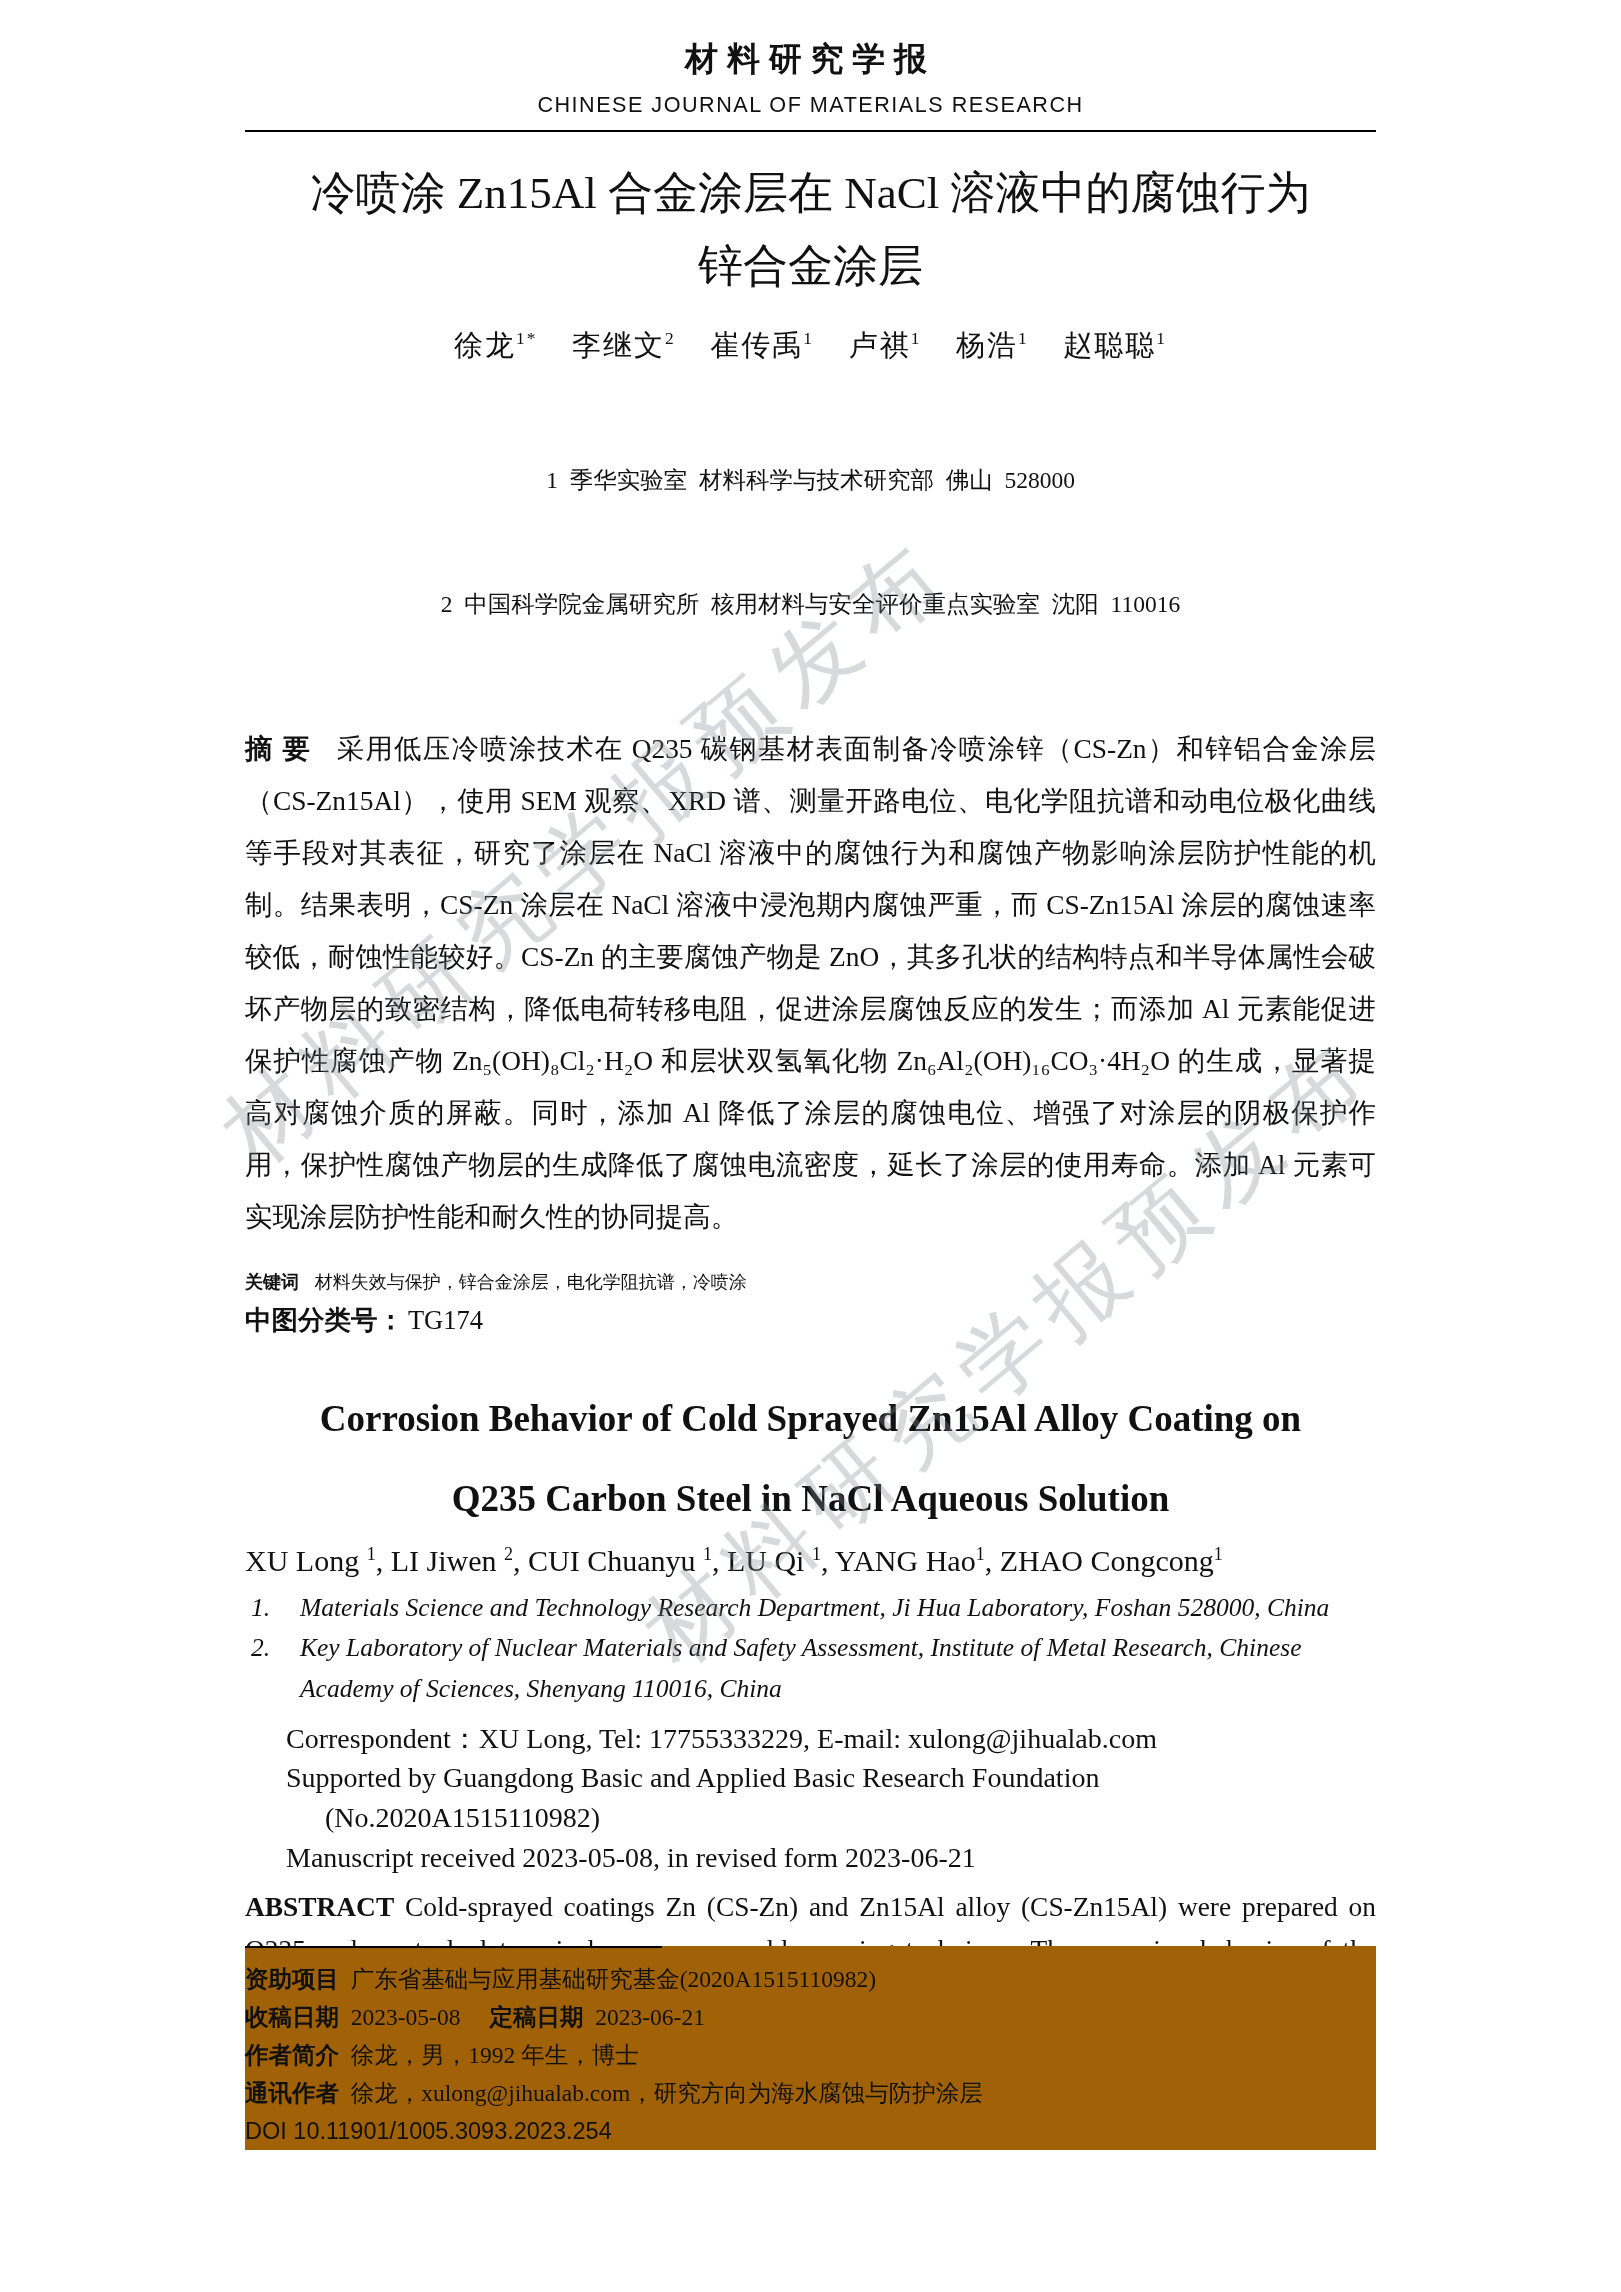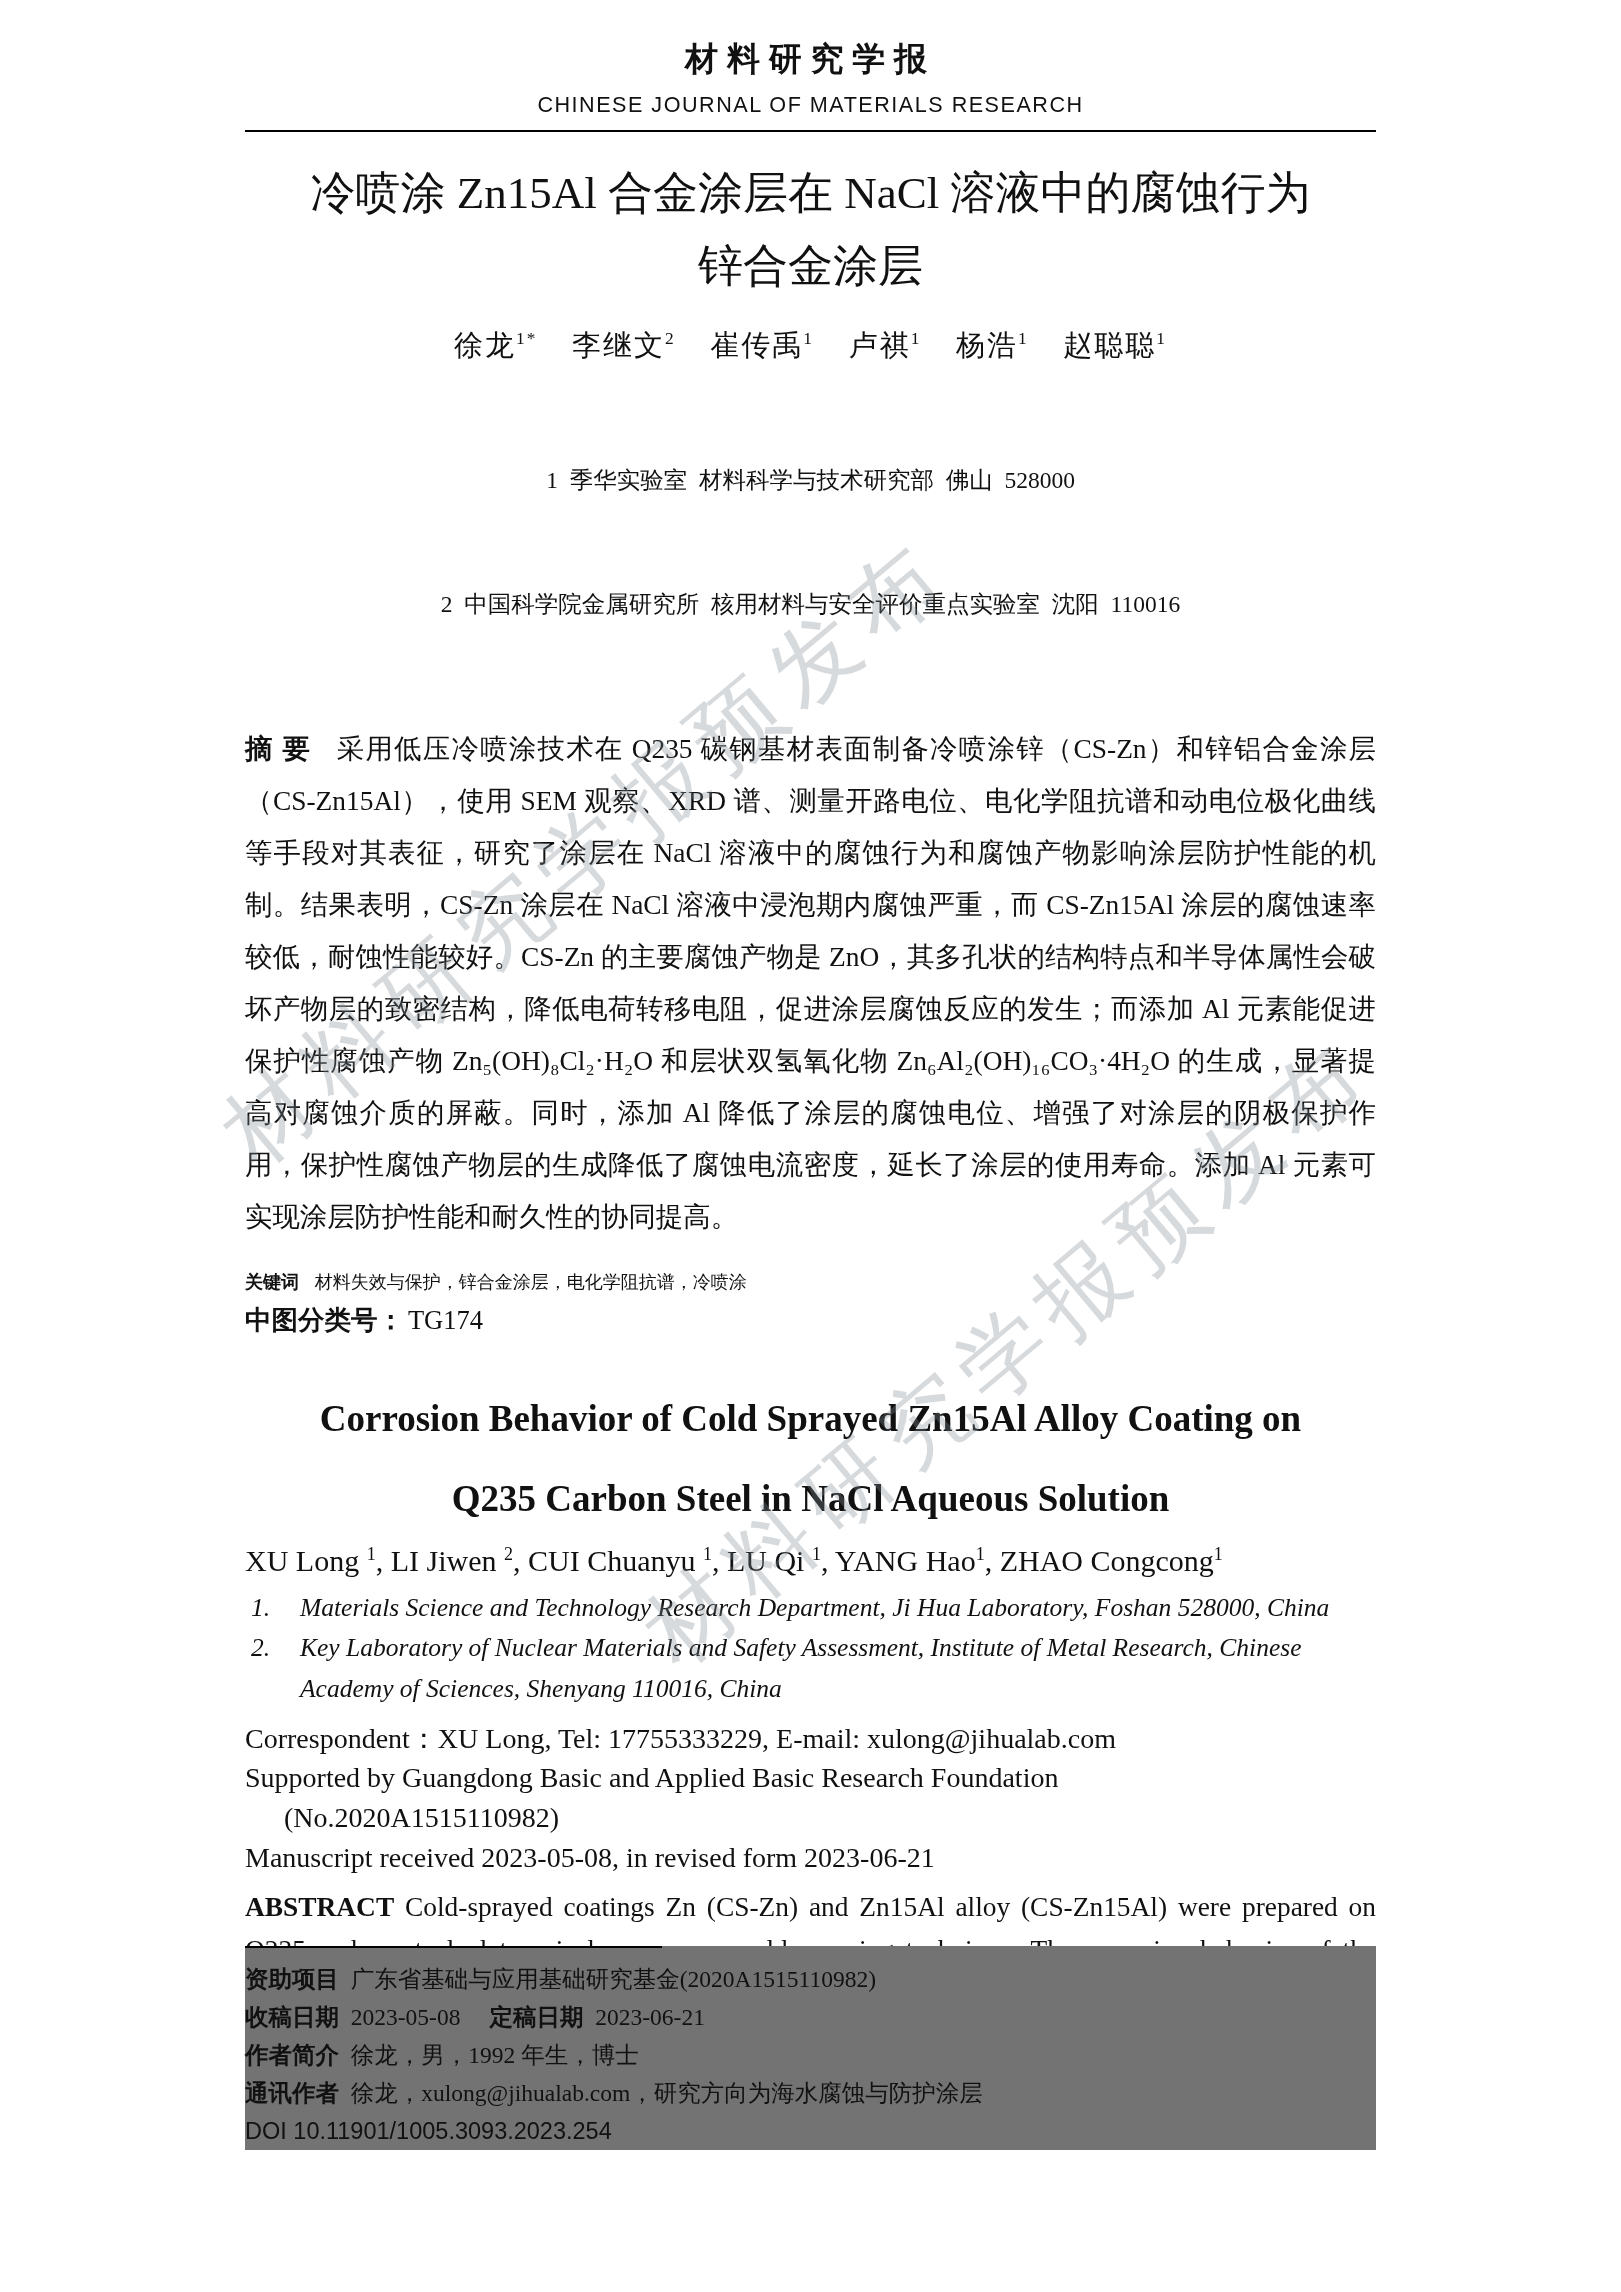--- a/index.html
+++ b/index.html
@@ -28,28 +28,28 @@
   .clc { font-size:26.5px; margin-top:7.8px; }
   .clc .hei-label { margin-right:3.9px; }
 
   
   .title-en { text-align:center; font-size:37px; font-weight:bold; line-height:2.15; margin-top:41px; }
   .authors-en { text-align:left; font-size:30px; margin-top:5.9px; }
   .affil-en { font-size:25.5px; font-style:italic; margin-top:9.8px; }
   .affil-en .item { display:flex; line-height:1.58; }
   .affil-en .num { flex:none; width:55px; padding-left:5.9px; }
   .affil-en .txt { flex:1; }
-  .corr-block { font-size:28px; line-height:1.42; margin-top:9.8px; }
+  .corr-block { font-size:28px; line-height:1.42; margin-top:9.8px;margin-left:41px; }
   .corr-block .indent { padding-left:39px; }
   .abstract-en { font-size:27.4px; line-height:1.6; text-align:justify; margin-top:7.8px; }
   .abstract-en .label { font-weight:bold; }
   .abstract-en .via { font-style:italic; }
 
   
-  .footnote { position:absolute; left:245px; top:1946px; width:1131px; background:#737373; z-index:3;
+  .footnote { position:absolute; left:245px; top:1946px; width:1131px; background:#a16207; z-index:3;
               font-size:23.5px; line-height:1.62; }
   .foot-rule { border:none; border-top:2.9px solid #000; width:417px; margin-bottom:11.8px; }
   .fn-label { font-weight:bold; font-family:"Liberation Sans", sans-serif; margin-right:11.8px; }
   .fn-label2 { margin-left:29px; }
   .fn-doi { font-family:"Liberation Sans", sans-serif; }
 
   
   .watermark { position:absolute; z-index:4; font-size:88px; letter-spacing:13.7px; white-space:nowrap;
                color:rgba(130,140,148,0.32); transform:rotate(-40deg); pointer-events:none;
                font-family:"Liberation Serif", serif; }

